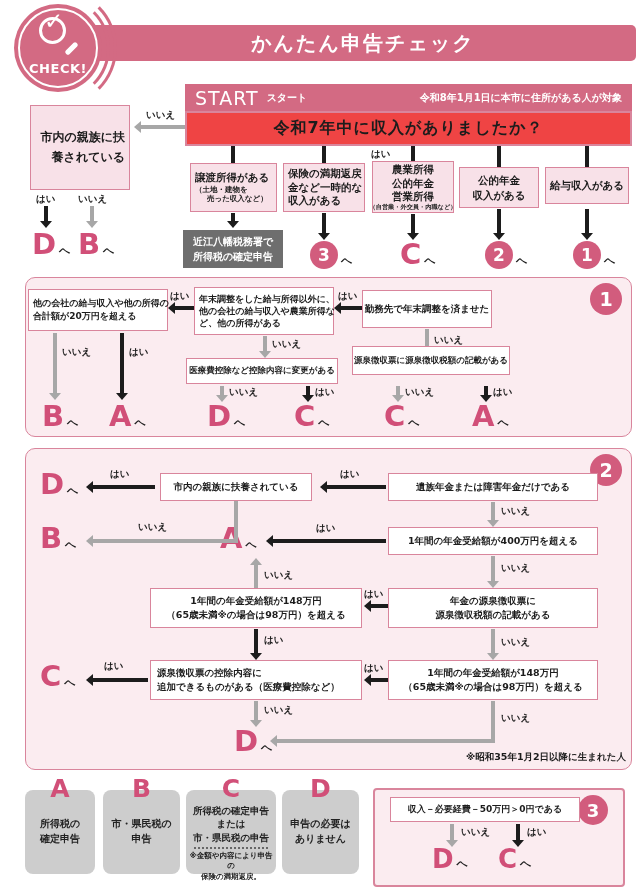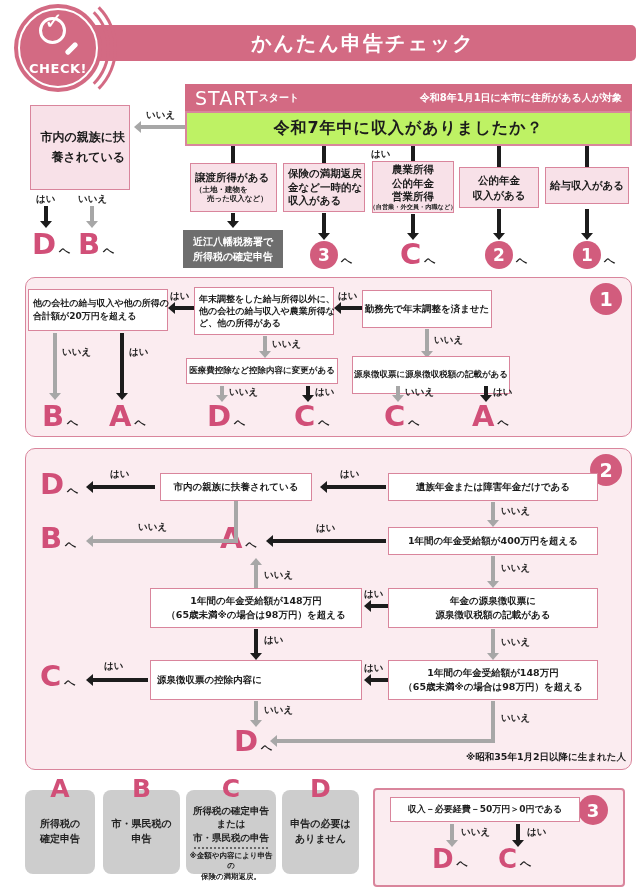--- a/index.html
+++ b/index.html
@@ -38,23 +38,23 @@
 .check-badge{position:absolute;left:14px;top:4px;width:88px;height:88px;border-radius:50%;background:#d36a83;z-index:3}
 .check-ring{position:absolute;left:4px;top:4px;right:4px;bottom:4px;border:2px solid #fff;border-radius:50%}
 .check-text{position:absolute;top:57px;left:0;right:0;text-align:center;color:#fff;font-size:13px;font-weight:bold;letter-spacing:.5px}
 .lens{position:absolute;left:25px;top:13px;width:27px;height:27px;border:3px solid #fff;border-radius:50%}
 .lens-handle{position:absolute;left:55px;top:37px;width:5px;height:15px;background:#fff;border-radius:2px;transform:rotate(45deg)}
 .check-mark{position:absolute;left:30px;top:4px;color:#fff;font-size:23px;font-weight:bold}
 .arc{position:absolute;border:3px solid transparent;border-right-color:#d36a83;border-radius:50%;z-index:2}
 
 .start-banner{position:absolute;left:185px;top:84px;width:447px;height:27px;background:#d36a83;color:#fff;display:flex;align-items:center;padding:0 10px}
 .start-word{font-size:19px;font-weight:normal;letter-spacing:1px}
-.start-kana{font-size:10px;font-weight:bold;margin-left:0;margin-right:auto}
+.start-kana{font-size:10px;font-weight:bold;margin-left:8px;margin-right:auto}
 .start-aud{font-size:10px;font-weight:bold}
-.q-start{position:absolute;left:185px;top:111px;width:447px;height:35px;background:#bef264;border:2px solid #d9859c;display:flex;align-items:center;justify-content:center;font-size:16px;font-weight:bold;letter-spacing:1px}
+.q-start{position:absolute;left:185px;top:111px;width:447px;height:35px;background:#ef4444;border:2px solid #d9859c;display:flex;align-items:center;justify-content:center;font-size:16px;font-weight:bold;letter-spacing:1px}
 
 .legend-box{position:absolute;background:#cdcdcd;border-radius:8px;text-align:center;font-weight:bold;color:#222;padding-top:26px;font-size:10px;line-height:1.5}
 .legend-letter{position:absolute;top:-14px;left:0;right:0;text-align:center;font-size:25px;font-weight:bold;color:#d14f78;line-height:1}
 .legend-dot{border-top:2px dotted #666;width:82%;margin:3px auto 2px auto}
 .legend-note{font-size:7.5px;line-height:1.4;font-weight:bold}
 .s2-note{position:absolute;left:430px;top:751px;width:196px;text-align:right;font-size:9.5px;font-weight:bold}
 .panel3{position:absolute;left:373px;top:788px;width:252px;height:99px;background:#fbecf0;border:2px solid #d9859c;border-radius:4px}
 </style>
 </head>
 <body>
@@ -182,21 +182,21 @@
   <i class="ar h k" style="left:175px;top:306px;width:19px"></i>
   <span class="lbl" style="left:170px;top:290px">はい</span>
   <i class="ar v g" style="left:425px;top:329px;height:22px"></i>
   <span class="lbl" style="left:434px;top:334px">いいえ</span>
   <i class="ar v g" style="left:263px;top:336px;height:15px"></i>
   <span class="lbl" style="left:272px;top:338px">いいえ</span>
 
   <div class="bx white" style="left:186px;top:358px;width:152px;height:26px;font-size:8.5px">
     <span class="nw">医療費控除など控除内容に変更がある</span>
   </div>
-  <div class="bx white" style="left:352px;top:356px;width:158px;height:38px;font-size:8.5px">
+  <div class="bx white" style="left:352px;top:346px;width:158px;height:29px;font-size:8.5px">
     <span class="nw">源泉徴収票に源泉徴収税額の記載がある</span>
   </div>
 
   <i class="ar v g" style="left:53px;top:333px;height:60px"></i>
   <span class="lbl" style="left:62px;top:346px">いいえ</span>
   <i class="ar v k" style="left:120px;top:333px;height:60px"></i>
   <span class="lbl" style="left:129px;top:346px">はい</span>
   <i class="ar v g" style="left:220px;top:386px;height:9px"></i>
   <span class="lbl" style="left:229px;top:386px">いいえ</span>
   <i class="ar v k" style="left:306px;top:386px;height:9px"></i>
@@ -284,20 +284,21 @@
   <span class="lbl" style="left:364px;top:588px">はい</span>
   <i class="ar vu g" style="left:254px;top:565px;height:23px"></i>
   <span class="lbl" style="left:264px;top:569px">いいえ</span>
   <i class="ar v k" style="left:254px;top:629px;height:24px"></i>
   <span class="lbl" style="left:264px;top:634px">はい</span>
   <i class="ar v g" style="left:491px;top:629px;height:24px"></i>
   <span class="lbl" style="left:501px;top:636px">いいえ</span>
 
   <div class="bx white" style="left:150px;top:660px;width:212px;height:40px;font-size:9.5px;line-height:1.5;align-items:flex-start;text-align:left;padding:0 6px">
     <span class="nw">源泉徴収票の控除内容に</span>
+    <span class="nw">追加できるものがある（医療費控除など）</span>
   </div>
   <div class="bx white" style="left:388px;top:660px;width:210px;height:40px;font-size:9.5px;line-height:1.5">
     <span class="nw">1年間の年金受給額が148万円</span>
     <span class="nw">（65歳未満※の場合は98万円）を超える</span>
   </div>
   <div class="term" style="left:40px;top:662px">
       <span class="bigL">C</span>
       <span class="to">へ</span>
     </div>
   <i class="ar h k" style="left:93px;top:678px;width:55px"></i>

